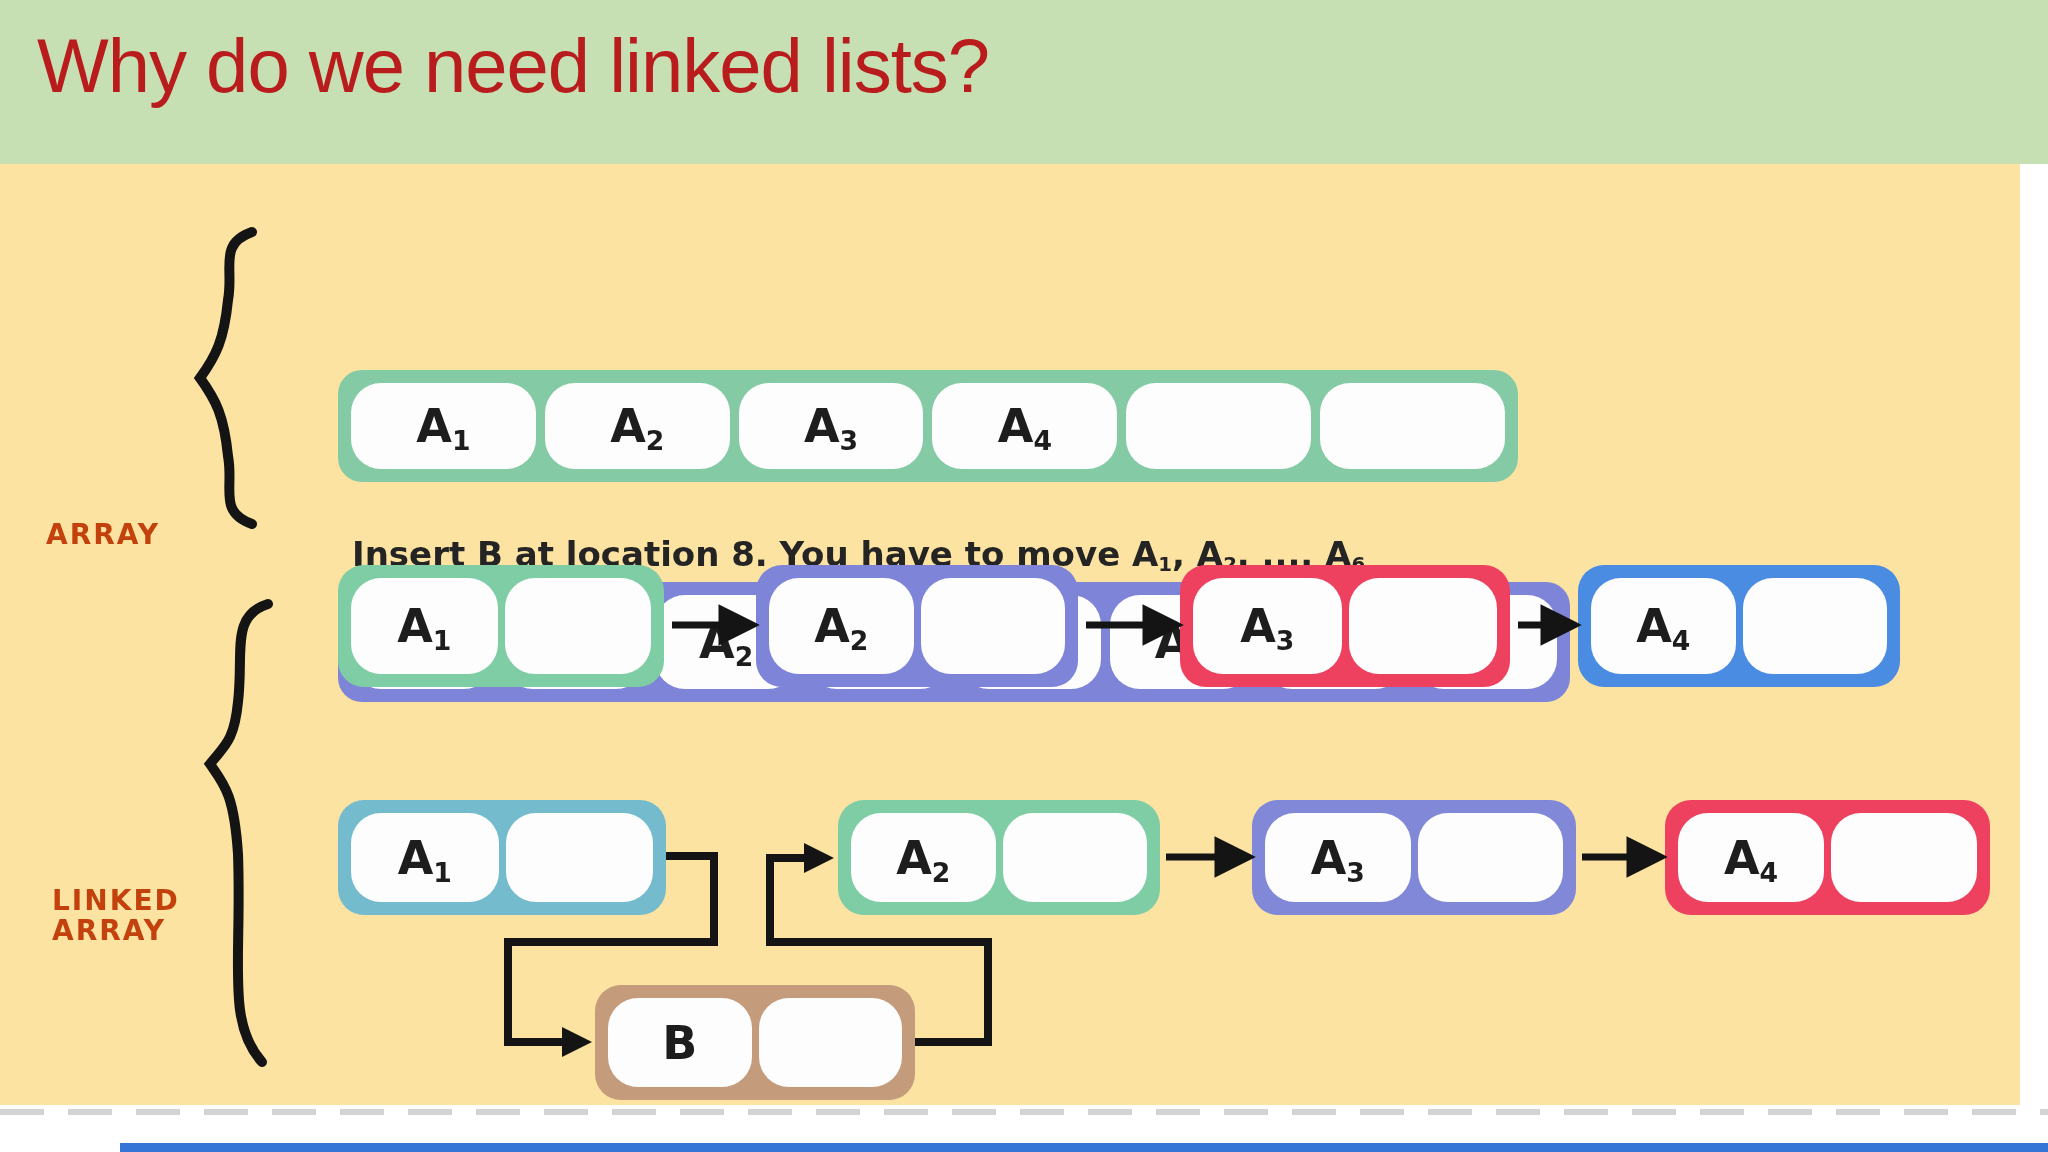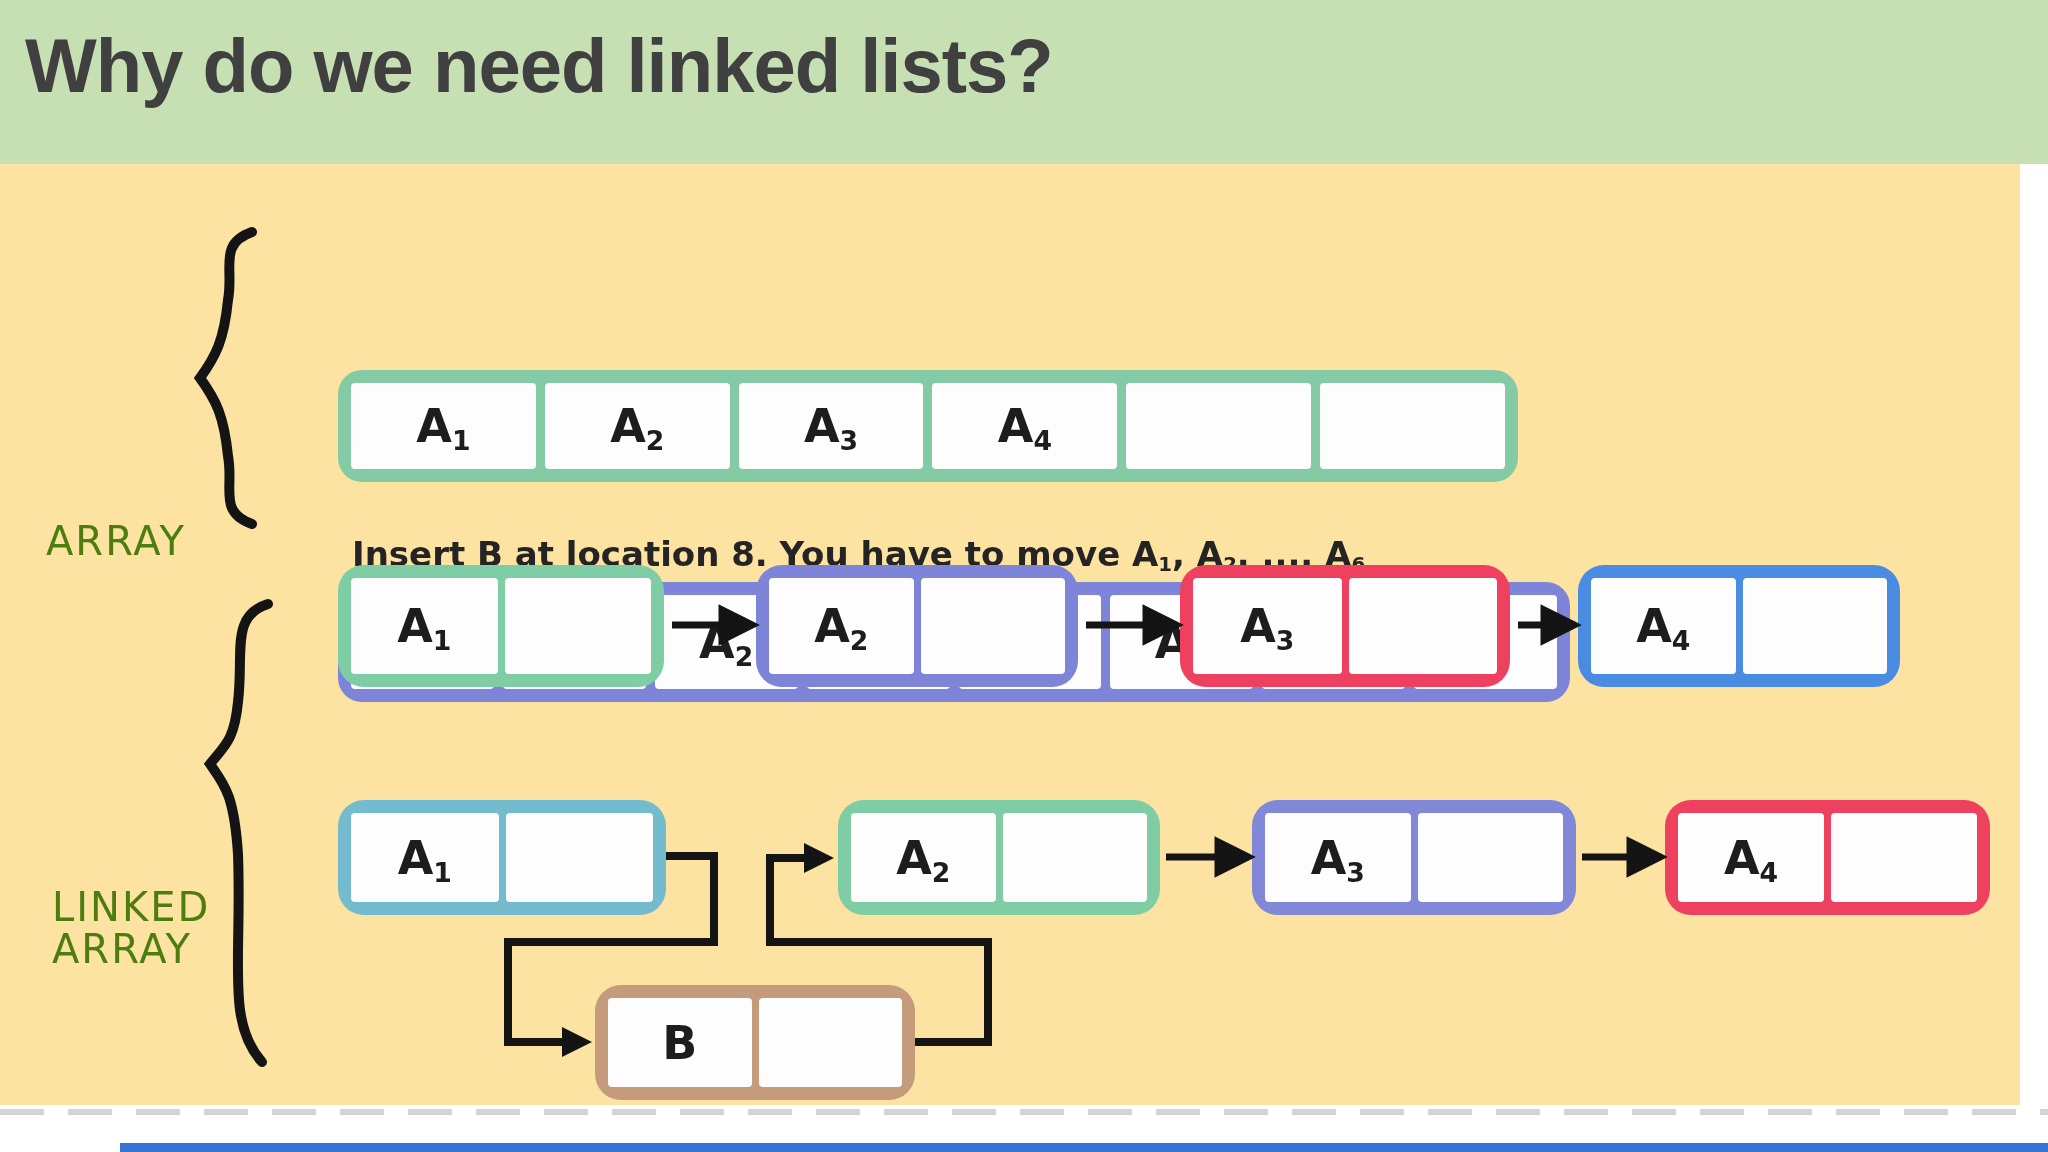--- a/index.html
+++ b/index.html
@@ -1,24 +1,24 @@
 <!DOCTYPE html>
 <html style="--header-bg: #c6e0b4; --board-bg: #fce3a2; --accent: #3575d6;"><head>
 <meta charset="utf-8">
 <style>
   html,body{margin:0;padding:0;background:#ffffff;}
   .slide{position:relative;width:2048px;height:1152px;overflow:hidden;background:#ffffff;font-family:"DejaVu Sans",sans-serif;}
   .titlebar{position:absolute;left:0;top:0;width:2048px;height:164px;background:var(--header-bg,#c6e0b4);}
-  .title{position:absolute;left:25px;top:22px;font-family:"Liberation Sans",sans-serif;font-size:76px;font-weight:700;color:#404040;letter-spacing:-1px;white-space:nowrap;}
+  .title{position:absolute;left:37px;top:22px;font-family:"Liberation Sans",sans-serif;font-size:76px;font-weight:400;color:#b91c1c;letter-spacing:-1px;white-space:nowrap;}
   .board{position:absolute;left:0;top:164px;width:2020px;height:941px;background:var(--board-bg,#fce3a2);}
-  .group-label{position:absolute;font-weight:normal;color:#4d7c0f;font-size:40px;letter-spacing:2px;line-height:1.06;}
+  .group-label{position:absolute;font-weight:bold;color:#c2410c;font-size:28px;letter-spacing:2px;line-height:1.06;}
   .caption{position:absolute;font-weight:bold;color:#242424;font-size:34px;white-space:nowrap;}
   .caption .cap-sub{font-size:0.58em;vertical-align:-0.25em;}
   .arr{position:absolute;border-radius:24px;padding:13px;display:flex;gap:9px;box-sizing:border-box;}
-  .cell{flex:1;background:#fdfdfd;border-radius:4px;display:flex;align-items:center;justify-content:center;}
+  .cell{flex:1;background:#fdfdfd;border-radius:30px;display:flex;align-items:center;justify-content:center;}
   .cell-label{font-weight:bold;color:#1d1d1d;font-size:46px;line-height:1;}
   .cell-label sub{font-size:0.58em;vertical-align:-0.3em;line-height:0;}
   .node{position:absolute;border-radius:26px;padding:13px;display:flex;gap:7px;box-sizing:border-box;}
   .overlay{position:absolute;left:0;top:0;width:2048px;height:1152px;pointer-events:none;}
   .bottom-dash{position:absolute;left:0;top:1109px;width:2048px;height:6px;background:repeating-linear-gradient(90deg,#d4d4d4 0 44px,transparent 44px 68px);}
   .accent-strip{position:absolute;left:120px;top:1143px;width:1928px;height:9px;background:var(--accent,#3575d6);}
 </style>
 </head>
 <body>
 

